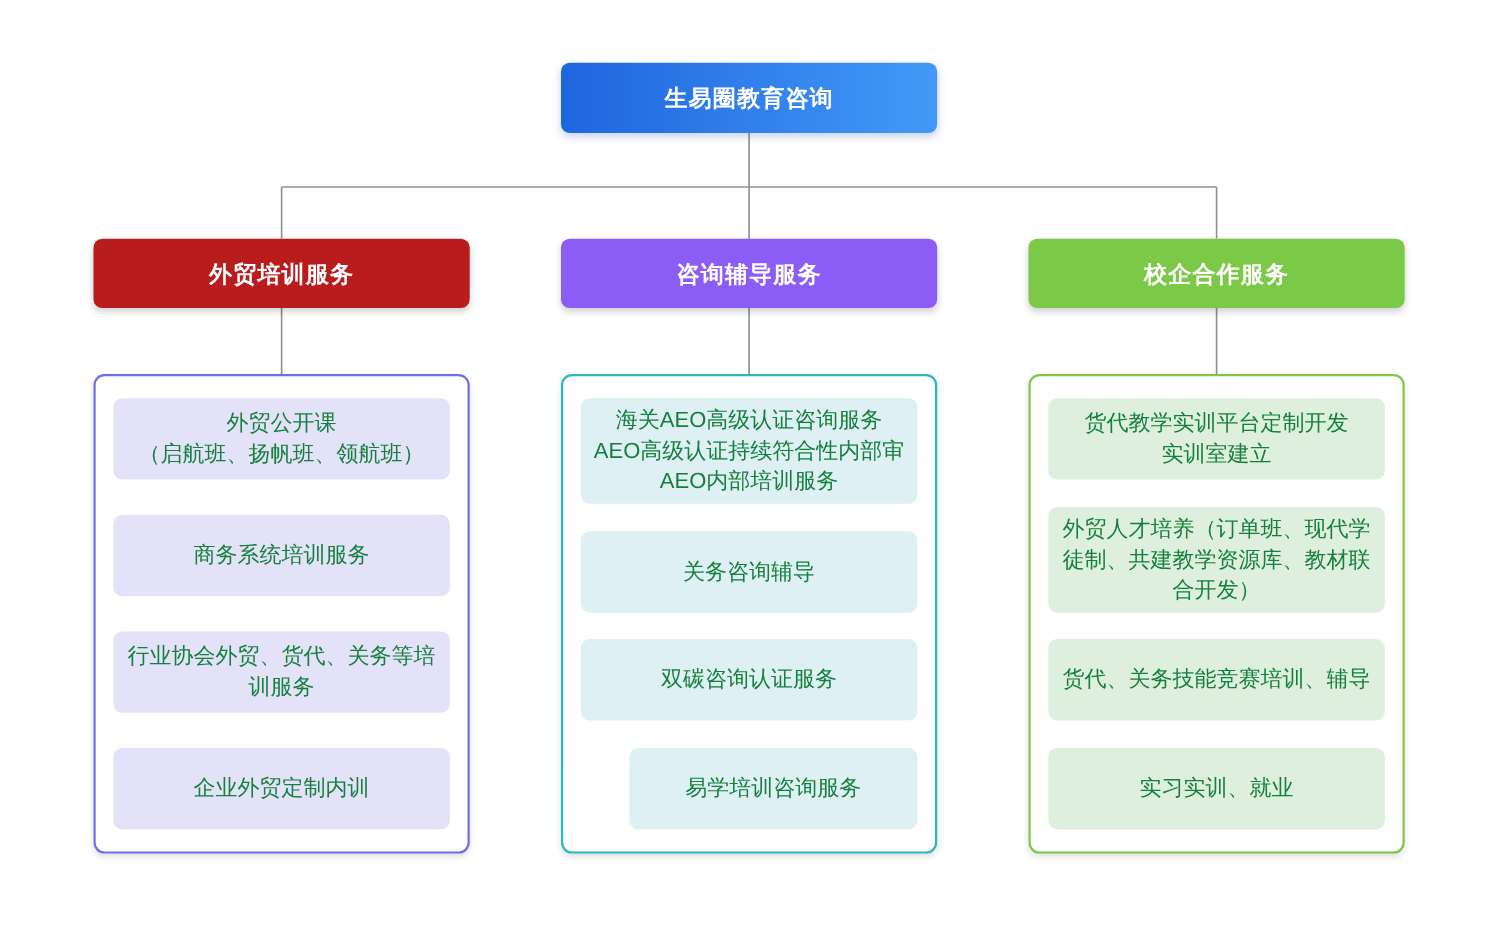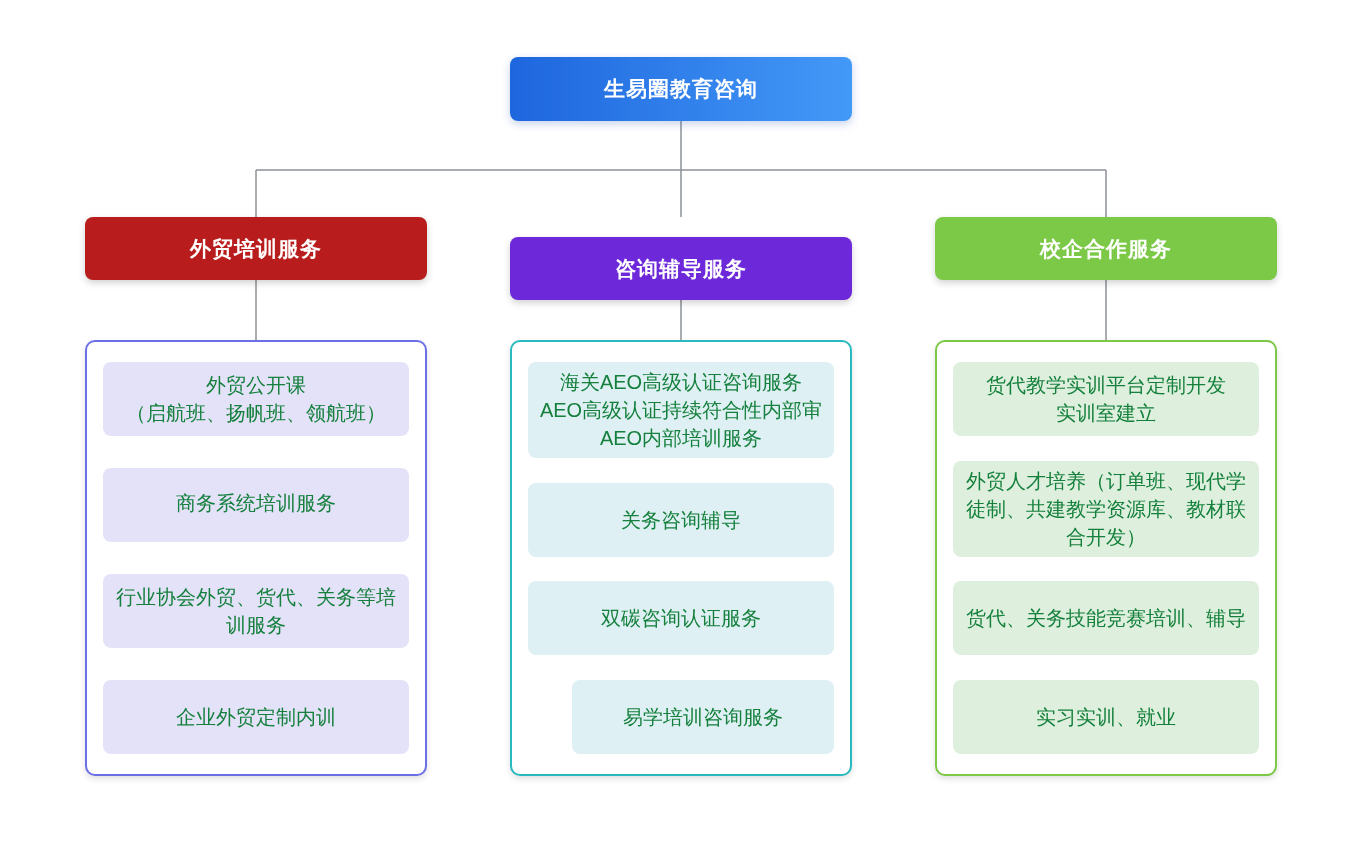--- a/index.html
+++ b/index.html
@@ -102,32 +102,32 @@
   </svg>
 
   <div class="node root-node" style="--g-from: #1e66de; --g-to: #4399f7;">
     <span>生易圈教育咨询</span>
   </div>
 
   <div class="node branch-header col-1" style="background: #b91c1c;">
     <span>外贸培训服务</span>
   </div>
 
-  <div class="node branch-header col-2" style="background: #6d28d9; margin-top: 20px;">
+  <div class="node branch-header col-2" style="background: #8b5cf6;">
     <span>咨询辅导服务</span>
   </div>
 
   <div class="node branch-header col-3" style="background: rgb(124, 200, 71);">
     <span>校企合作服务</span>
   </div>
 
   <div class="branch-container col-1" style="border-color: rgb(107, 112, 232);">
     <div class="service-item" style="background: rgb(228, 226, 248);">外贸公开课
 （启航班、扬帆班、领航班）</div>
-    <div class="service-item" style="background: rgb(228, 226, 248); font-family: Liberation Mono, monospace;">商务系统培训服务</div>
+    <div class="service-item" style="background: rgb(228, 226, 248);">商务系统培训服务</div>
     <div class="service-item" style="background: rgb(228, 226, 248);">行业协会外贸、货代、关务等培训服务</div>
     <div class="service-item" style="background: rgb(228, 226, 248);">企业外贸定制内训</div>
   </div>
 
   <div class="branch-container col-2" style="border-color: rgb(41, 185, 190);">
     <div class="service-item" style="background: rgb(222, 240, 243);">海关AEO高级认证咨询服务
 AEO高级认证持续符合性内部审
 AEO内部培训服务</div>
     <div class="service-item" style="background: rgb(222, 240, 243);">关务咨询辅导</div>
     <div class="service-item" style="background: rgb(222, 240, 243);">双碳咨询认证服务</div>

